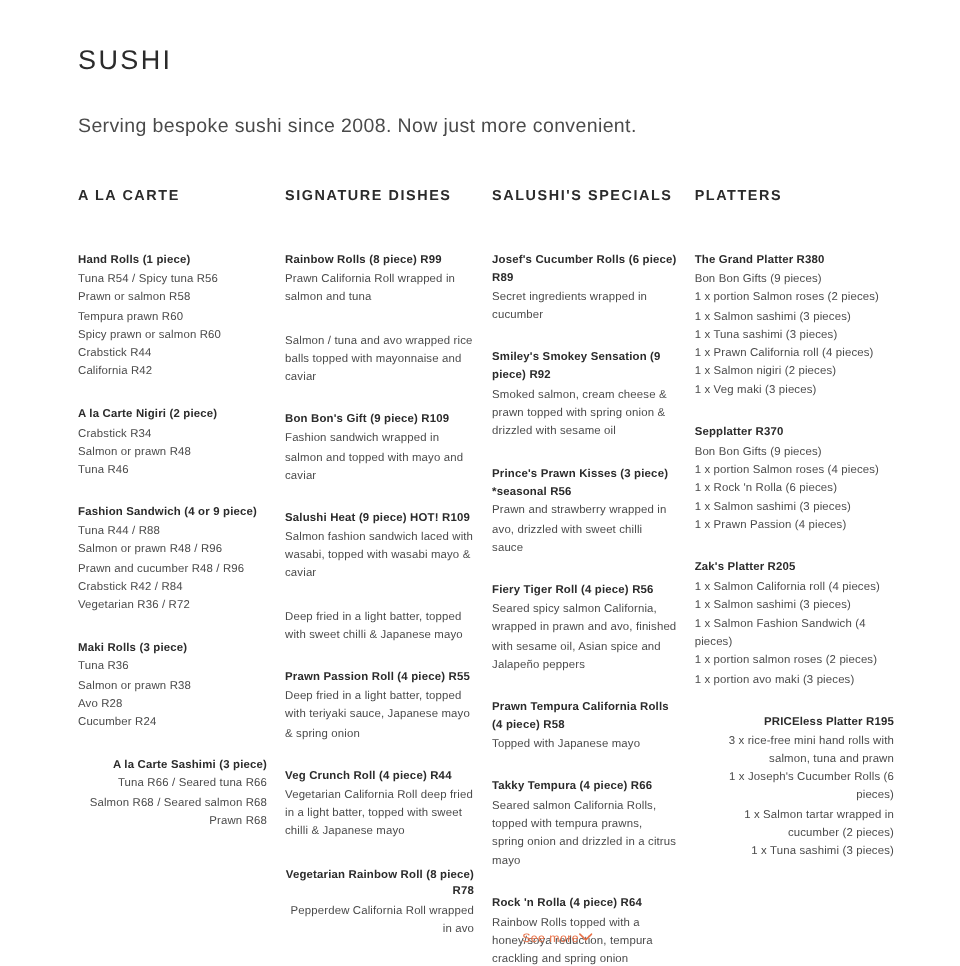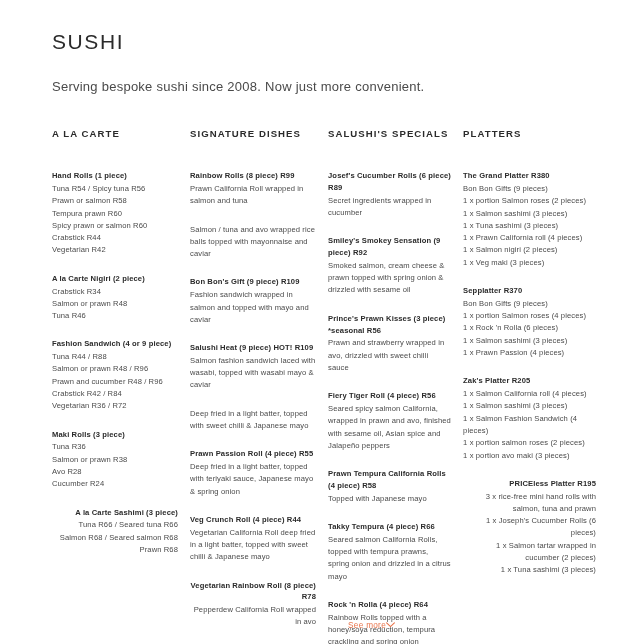--- a/index.html
+++ b/index.html
@@ -15,21 +15,21 @@
     overflow: hidden;
   }
   .page {
     position: relative;
     width: 640px;
     height: 644px;
     box-sizing: border-box;
     padding: 30px 44px 0 52px;
   }
   .page-title {
-    font-size: 21px;
+    font-size: 18px;
     letter-spacing: 1.6px;
     font-weight: 400;
     color: #2b2b2b;
     margin: 0 0 24px 0;
   }
   .tagline {
     font-size: 13px;
     letter-spacing: 0.25px;
     color: #4a4a4a;
     margin: 0 0 32px 0;
@@ -118,21 +118,21 @@
   <div class="columns" id="columns">
       <div class="column c1">
         <div class="col-title">A LA CARTE</div>
         <div class="section">
           <div class="item-name">Hand Rolls (1 piece)</div>
           <div class="item-line">Tuna   R54 / Spicy tuna   R56</div>
           <div class="item-line">Prawn or salmon   R58</div>
           <div class="item-line">Tempura prawn   R60</div>
           <div class="item-line">Spicy prawn or salmon   R60</div>
           <div class="item-line">Crabstick   R44</div>
-          <div class="item-line">Vegetarian   R42</div>
+          <div class="item-line">California   R42</div>
         </div>
         <div class="section">
           <div class="item-name">A la Carte Nigiri (2 piece)</div>
           <div class="item-line">Crabstick   R34</div>
           <div class="item-line">Salmon or prawn   R48</div>
           <div class="item-line">Tuna   R46</div>
         </div>
         <div class="section">
           <div class="item-name">Fashion Sandwich (4 or 9 piece)</div>
           <div class="item-line">Tuna   R44 / R88</div>

